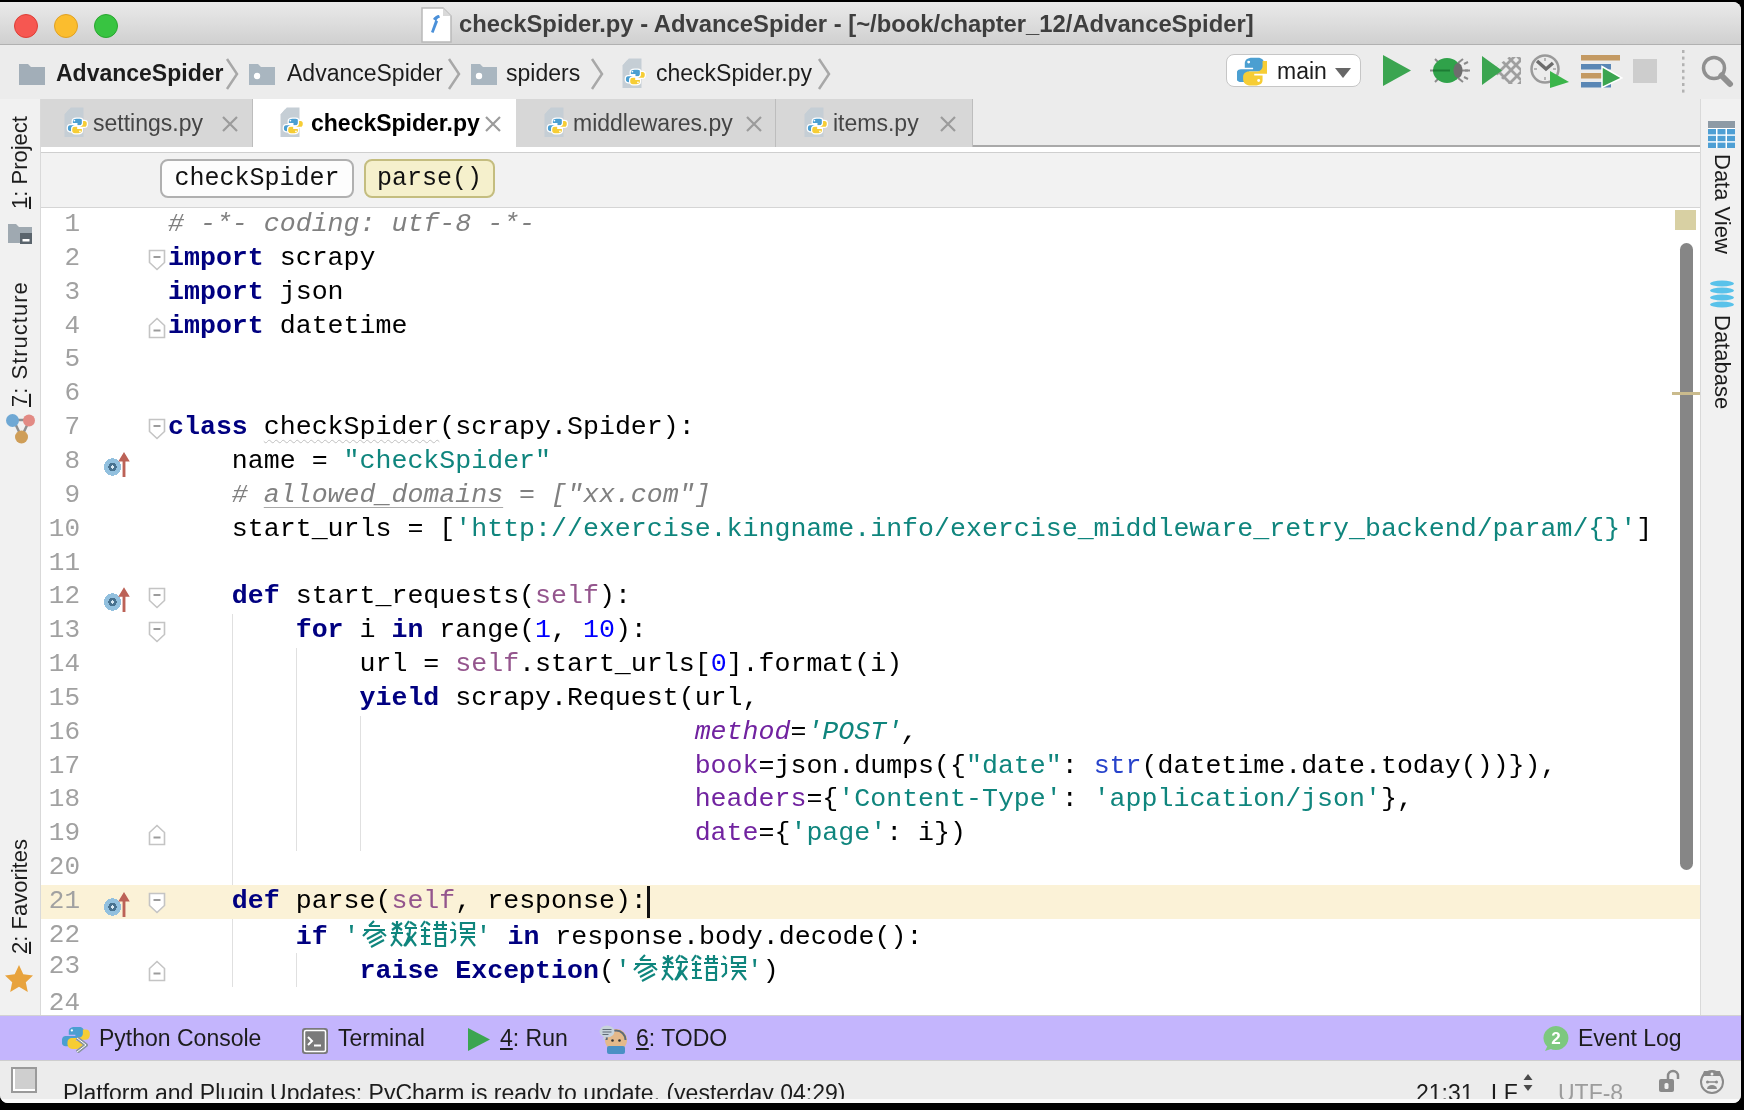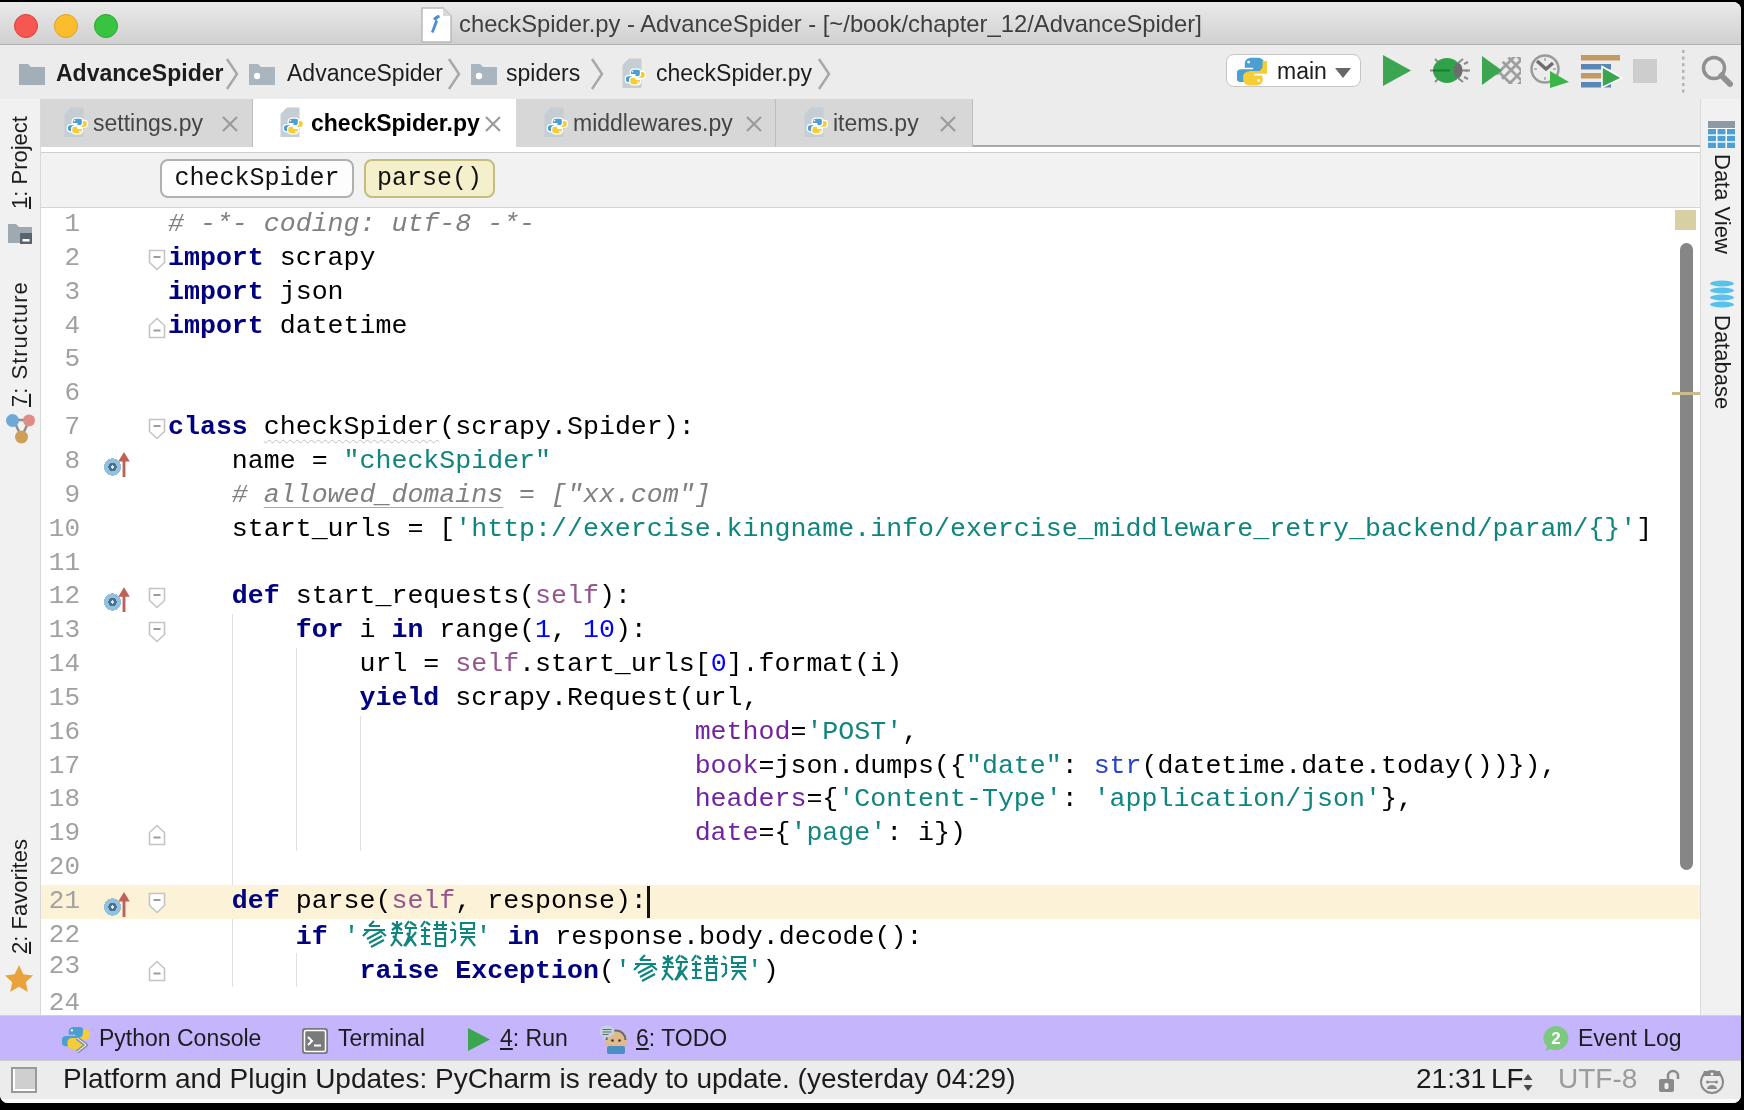--- a/index.html
+++ b/index.html
@@ -2,21 +2,21 @@
 <html><head>
 <meta charset="utf-8">
 <style>
   * { margin:0; padding:0; box-sizing:border-box; }
   html,body { width:1744px; height:1110px; overflow:hidden; }
   body { font-family:"Liberation Sans", sans-serif; background:#000; position:relative; }
   .abs { position:absolute; }
   #win { position:absolute; left:0; top:2px; width:1741px; height:1101px; background:#ececec; overflow:hidden; border-radius:0 8px 8px 8px; }
   
   #titlebar { position:absolute; left:0; top:0; width:1741px; height:43px;
-    background:linear-gradient(#eaeaea,#d0d0d0); border-bottom:1px solid #b1b1b1; }
+    background:linear-gradient(#eaeaea,#d0d0d0); border-bottom:1px solid #b1b1b1;font-weight:bold; }
   .tl { position:absolute; top:11.5px; width:24px; height:24px; border-radius:50%; }
   #title-text { position:absolute; top:8px; left:459px; letter-spacing:0; font-size:23.8px; color:#3e3e3e; white-space:nowrap; }
   
   #navbar { position:absolute; left:0; top:44px; width:1736px; height:53px; background:#ececec; }
   .navtxt { position:absolute; top:14px; font-size:23px; color:#1c1c1c; white-space:nowrap; }
   
   #lstripe { position:absolute; left:0; top:97px; width:41px; height:916px; background:#f1f1f1; border-right:1px solid #d9d9d9; }
   #rstripe { position:absolute; left:1700px; top:97px; width:41px; height:916px; background:#f1f1f1; border-left:1px solid #d9d9d9; }
   .vtext-up { transform:rotate(-90deg); transform-origin:0 0; font-size:22px; color:#1c1c1c; white-space:nowrap; }
   .vtext-dn { writing-mode:vertical-rl; font-size:22px; color:#1c1c1c; white-space:nowrap; }
@@ -47,21 +47,21 @@
   .c { color:#808080; font-style:italic; }
   .n { color:#0000ff; }
   .slf { color:#94558D; }
   .kw { color:#7123a0; }
   .bi { color:#2743cb; }
   .guide { position:absolute; width:1px; background:#e0e0e0; }
   
   #toolbar { position:absolute; left:0; top:1013px; width:1741px; height:45px; background:#c4b5fd; border-top:1px solid #d2d2d2; }
   .tbtxt { position:absolute; top:9px; font-size:23px; color:#1c1c1c; white-space:nowrap; }
   #statusbar { position:absolute; left:0; top:1058px; width:1741px; height:39px; background:#ececec; border-top:1px solid #cecece; }
-  .sbtxt { position:absolute; top:2px; font-size:28px; color:#1c1c1c; white-space:nowrap; }
+  .sbtxt { position:absolute; top:19px; font-size:23px; color:#1c1c1c; white-space:nowrap; }
   #tabs-holder { position:absolute; left:0; top:97px; width:1741px; height:53px; }
   #botline { position:absolute; left:0; top:1097px; width:1741px; height:4px; background:#fafafa; }
 </style>
 </head>
 <body>
 <div id="win">
 <svg width="0" height="0" style="position:absolute">
       <defs>
   <g id="pyfile">
     <path d="M12.8 2.5 H25.5 V32 H6.5 V9.5 z" fill="#c5ced5"></path>
@@ -336,21 +336,21 @@
     <div class="cl" style="top:273.7px;"><span class="k">import</span> json</div>
     <div class="cl" style="top:307.55px;"><span class="k">import</span> datetime</div>
     <div class="cl" style="top:409.1px;"><span class="k">class</span> <span class="wavy">checkSpider</span>(scrapy.Spider):</div>
     <div class="cl" style="top:442.95px;">    name = <span class="s">"checkSpider"</span></div>
     <div class="cl" style="top:476.8px;">    <span class="c"># <span class="uln">allowed_domains</span> = ["xx.com"]</span></div>
     <div class="cl" style="top:510.65px;">    start_urls = [<span class="s">'http://exercise.kingname.info/exercise_middleware_retry_backend/param/{}'</span>]</div>
     <div class="cl" style="top:578.35px;">    <span class="k">def</span> start_requests(<span class="slf">self</span>):</div>
     <div class="cl" style="top:612.2px;">        <span class="k">for</span> i <span class="k">in</span> range(<span class="n">1</span>, <span class="n">10</span>):</div>
     <div class="cl" style="top:646.05px;">            url = <span class="slf">self</span>.start_urls[<span class="n">0</span>].format(i)</div>
     <div class="cl" style="top:679.9px;">            <span class="k">yield</span> scrapy.Request(url,</div>
-    <div class="cl" style="top:713.75px;">                                 <span class="kw">method</span>=<span class="s">'POST'</span>,</div>
+    <div class="cl" style="top:713.75px;font-style:italic;">                                 <span class="kw">method</span>=<span class="s">'POST'</span>,</div>
     <div class="cl" style="top:747.6px;">                                 <span class="kw">book</span>=json.dumps({<span class="s">"date"</span>: <span class="bi">str</span>(datetime.date.today())}),</div>
     <div class="cl" style="top:781.45px;">                                 <span class="kw">headers</span>={<span class="s">'Content-Type'</span>: <span class="s">'application/json'</span>},</div>
     <div class="cl" style="top:815.3px;">                                 <span class="kw">date</span>={<span class="s">'page'</span>: i})</div>
     <div class="cl" style="top:883px;">    <span class="k">def</span> parse(<span class="slf">self</span>, response):</div>
     <div class="cl" style="top:916.85px;">        <span class="k">if</span> <span class="s">'<svg class="cjk" viewBox="0 0 29 29">
             <g fill="none" stroke="#0f857d" stroke-width="2.2">
               <path d="M14 2 L9 7 M9 7 L20 7"></path>
               <path d="M4 11 H25 M9 11 L3 17 M19 11 L26 17"></path>
               <path d="M20 13 L7 20 M22 17 L9 24 M24 21 L11 28"></path>
             </g>

